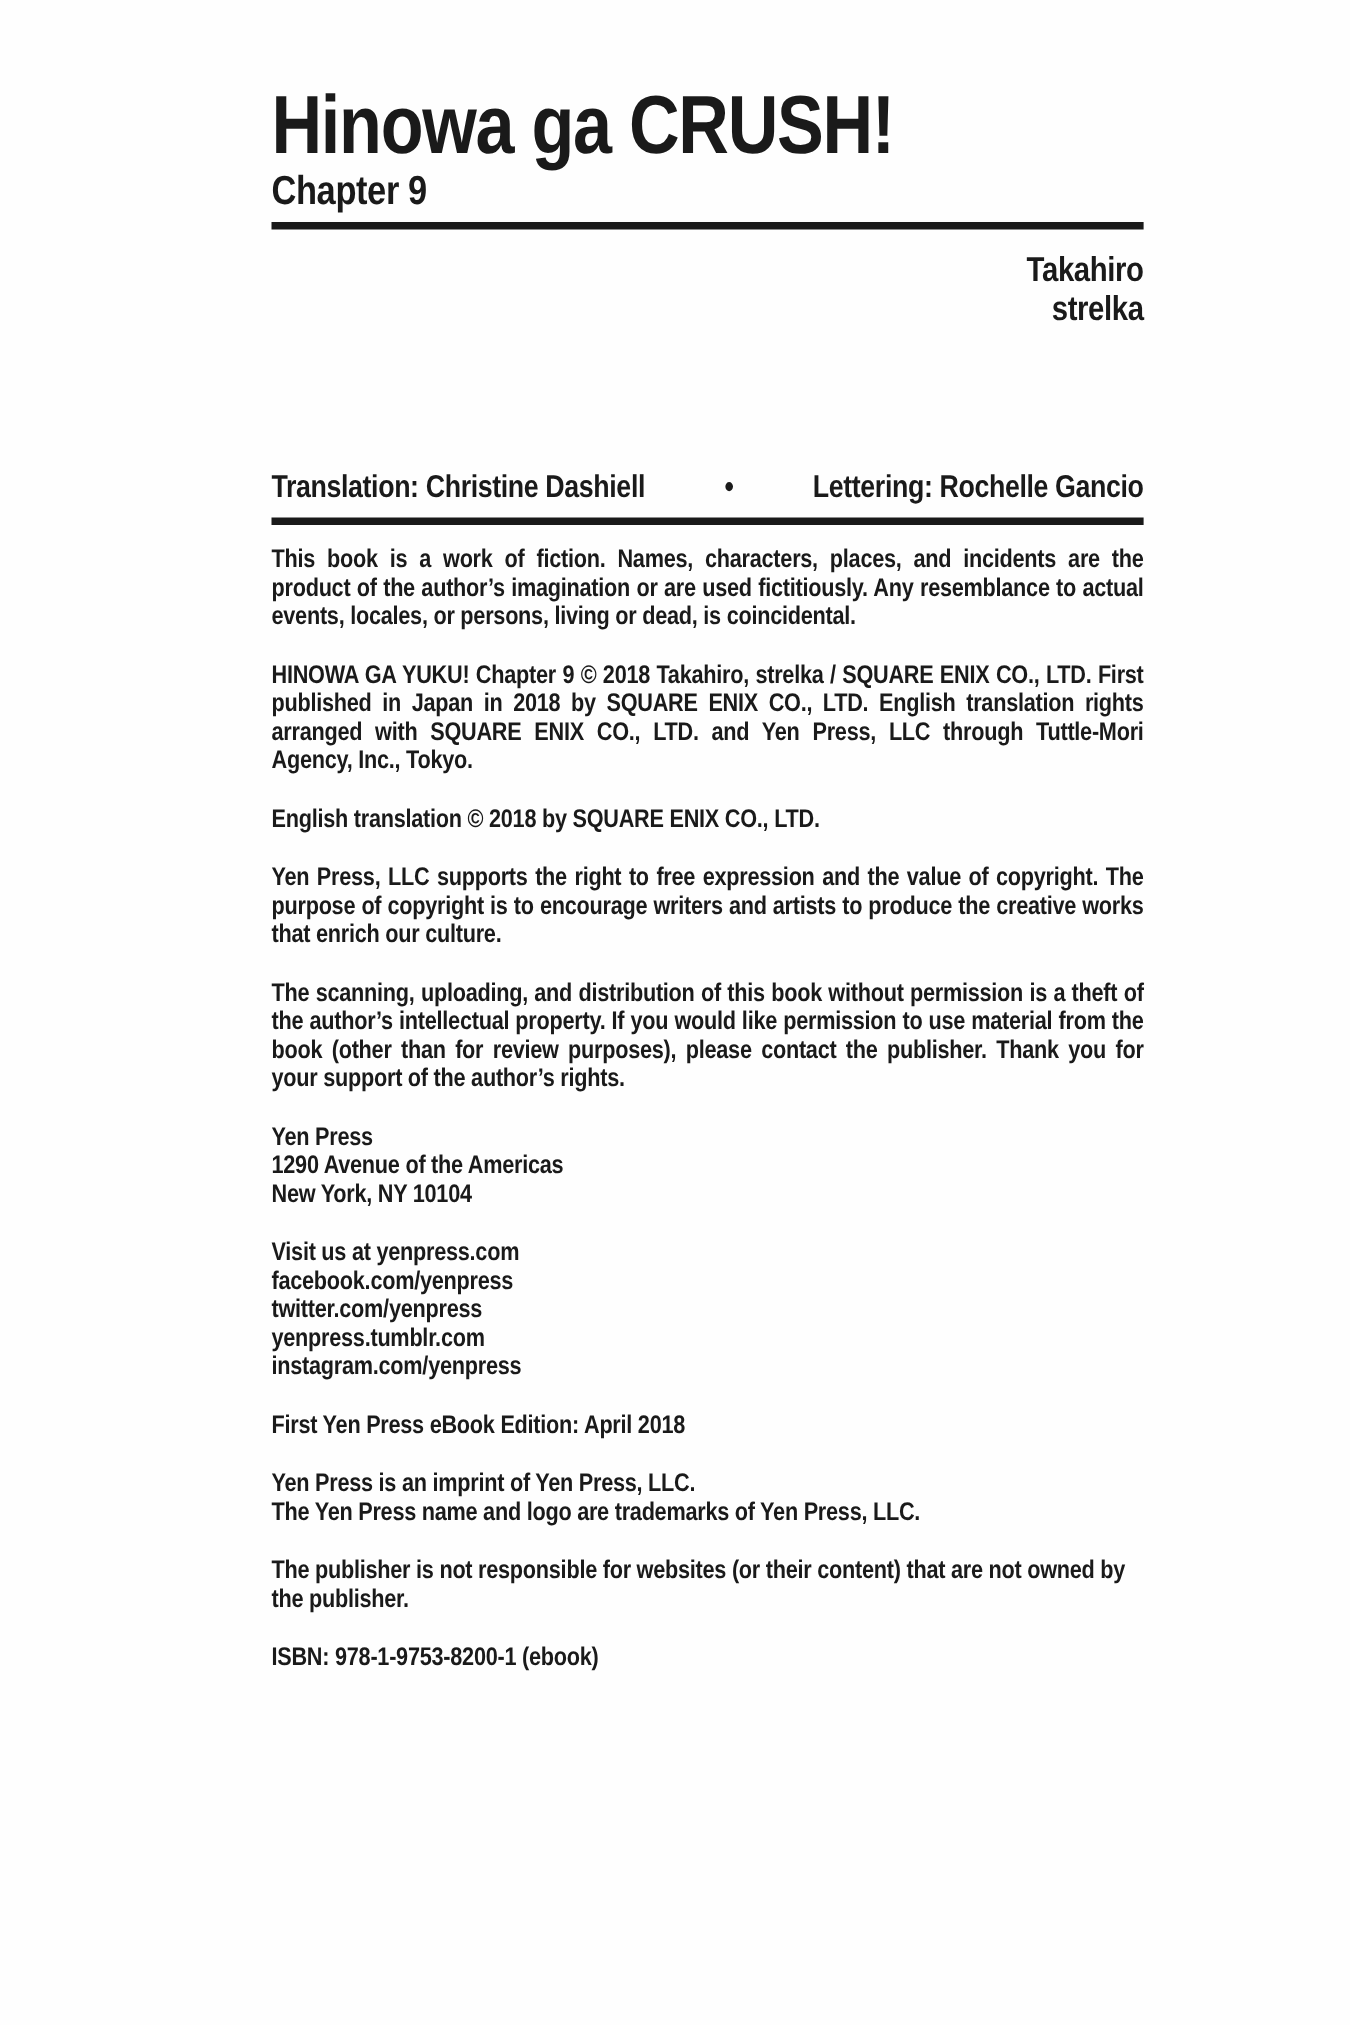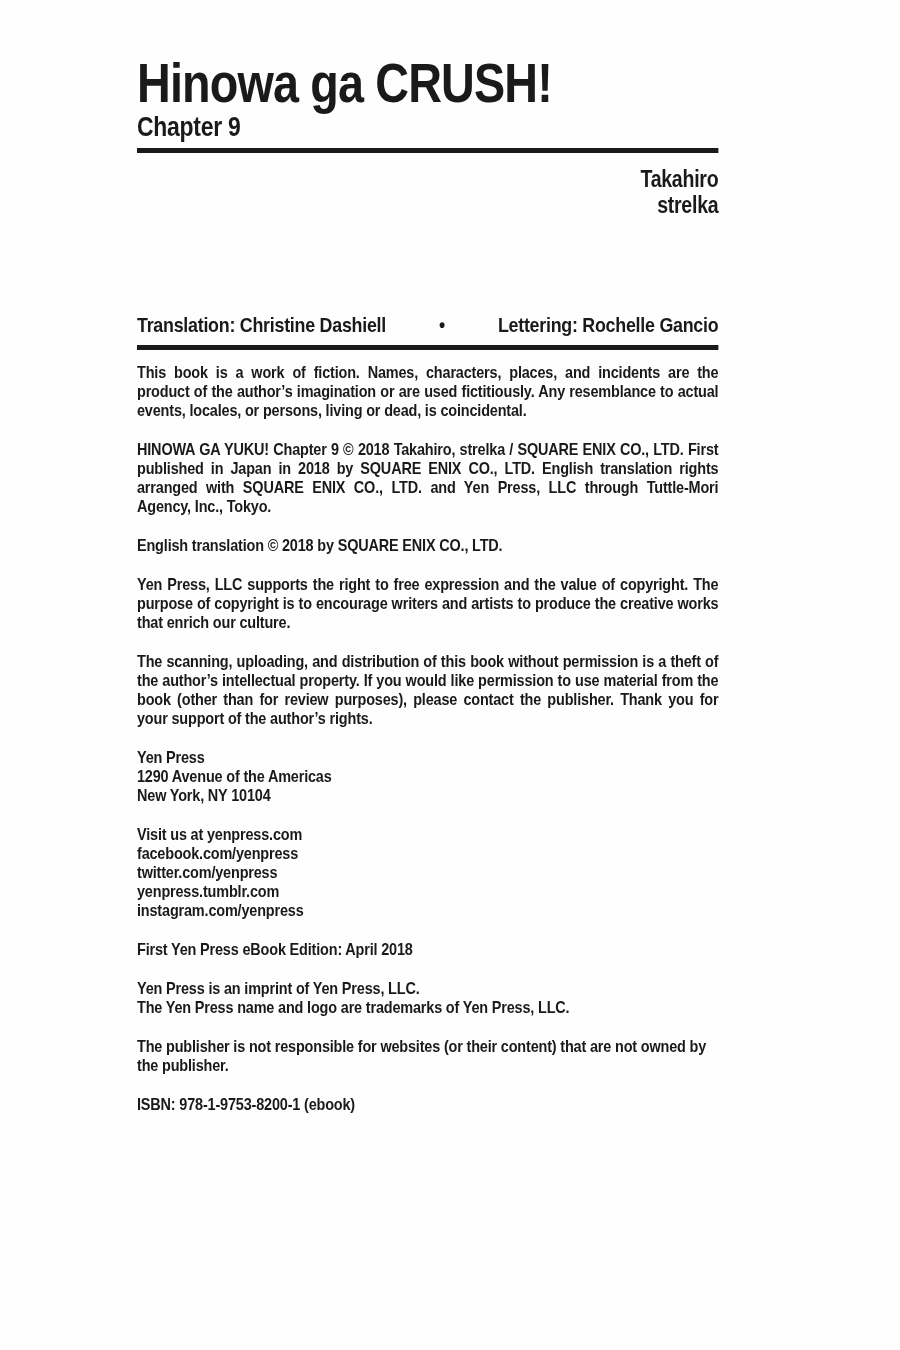--- a/index.html
+++ b/index.html
@@ -10,20 +10,21 @@
     font-family: "Liberation Sans", sans-serif;
     font-weight: 700;
     color: #1a1a1a;
     -webkit-font-smoothing: antialiased;
   }
   .page {
     position: relative;
     width: 732px; height: 1350px;
     overflow: hidden;
     background: #fefefe;
+    margin-left: 44px;
   }
   
   .col {
     width: 684px;               
     margin-left: 137px;
     padding-top: 58px;
     transform: scaleX(0.85);
     transform-origin: 0 0;
   }
   .book-title {

